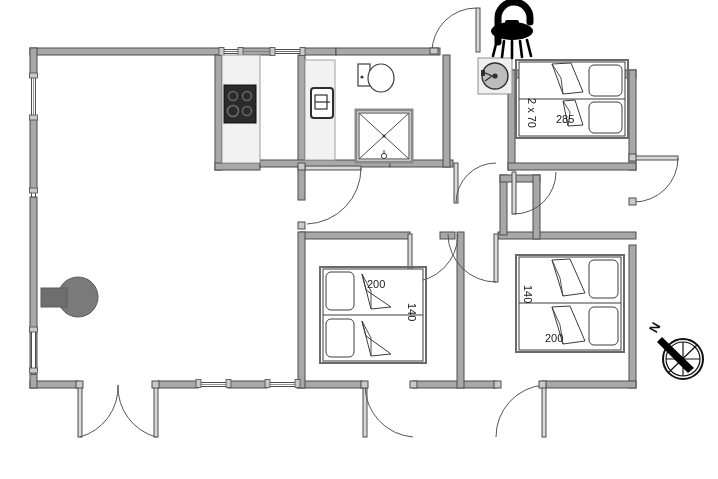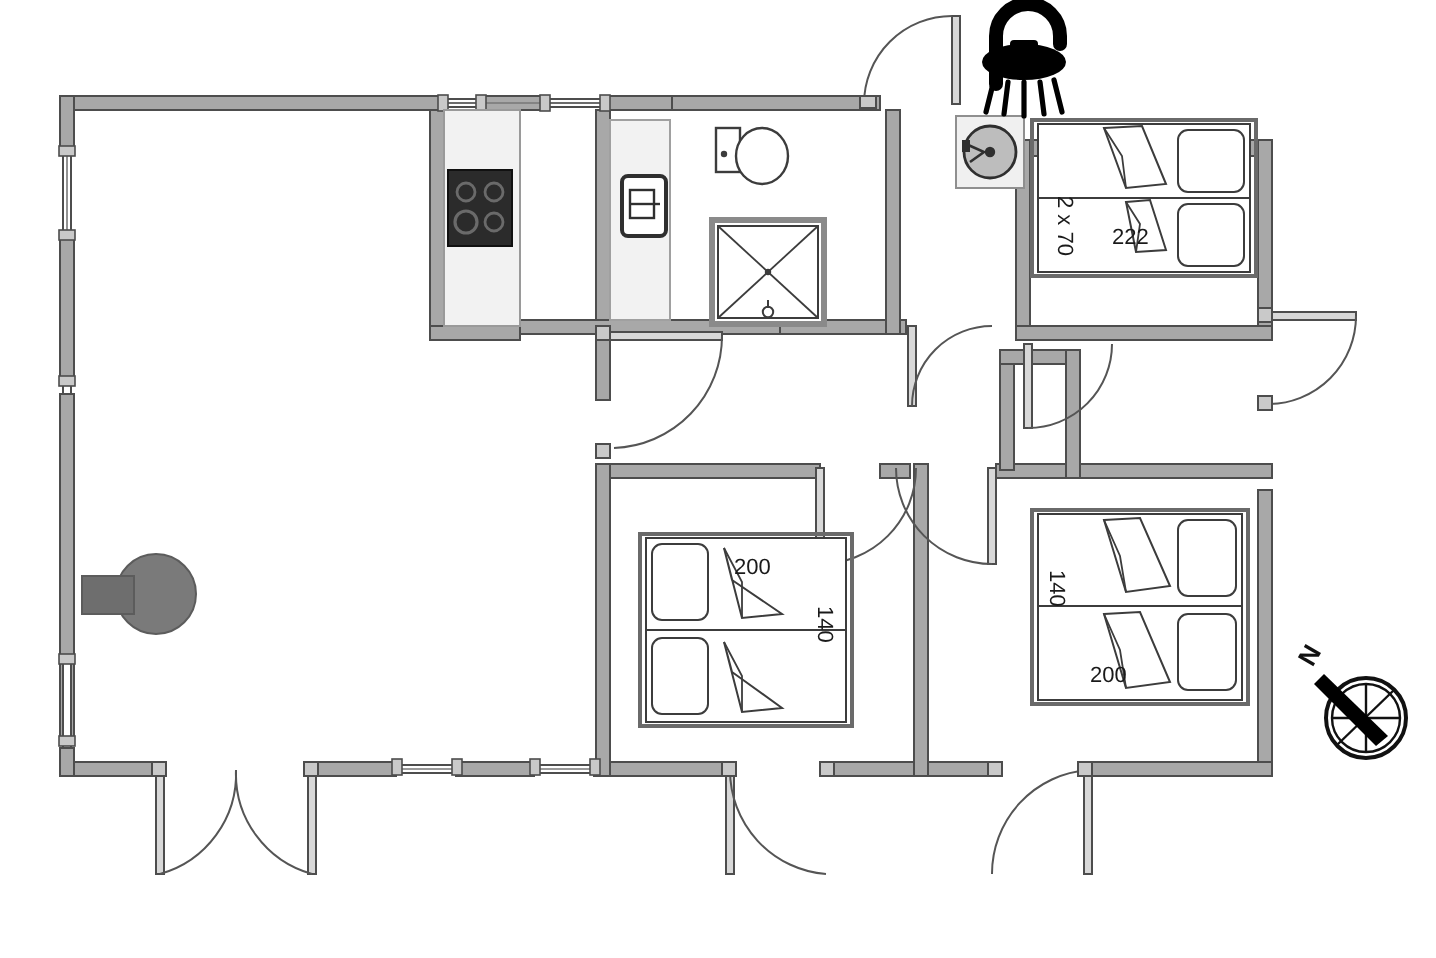--- a/index.html
+++ b/index.html
@@ -297,21 +297,21 @@
       <line x1="666" y1="359" x2="700" y2="359" stroke="#111" stroke-width="1.2"></line>
       <path d="M697 345 L668 373" stroke="#111" stroke-width="1.2"></path>
 
       <path d="M662 337 L694 368 L688 373 L657 342 Z" fill="#000000"></path>
     </g>
 
   </svg>
 
   <div class="txt rot90" style="left:538px; top:98px;">2 x 70</div>
 
-  <div class="txt" style="left:556px; top:113px;">222</div>
+  <div class="txt" style="left:556px; top:113px;">285</div>
 
   <div class="txt" style="left:367px; top:278px;">200</div>
 
   <div class="txt rot90" style="left:418px; top:303px;">140</div>
 
   <div class="txt rot90" style="left:534px; top:285px;">140</div>
 
   <div class="txt" style="left:545px; top:332px;">200</div>
 
   <div class="compass-n" style="left:650px; top:320px;">N</div>

